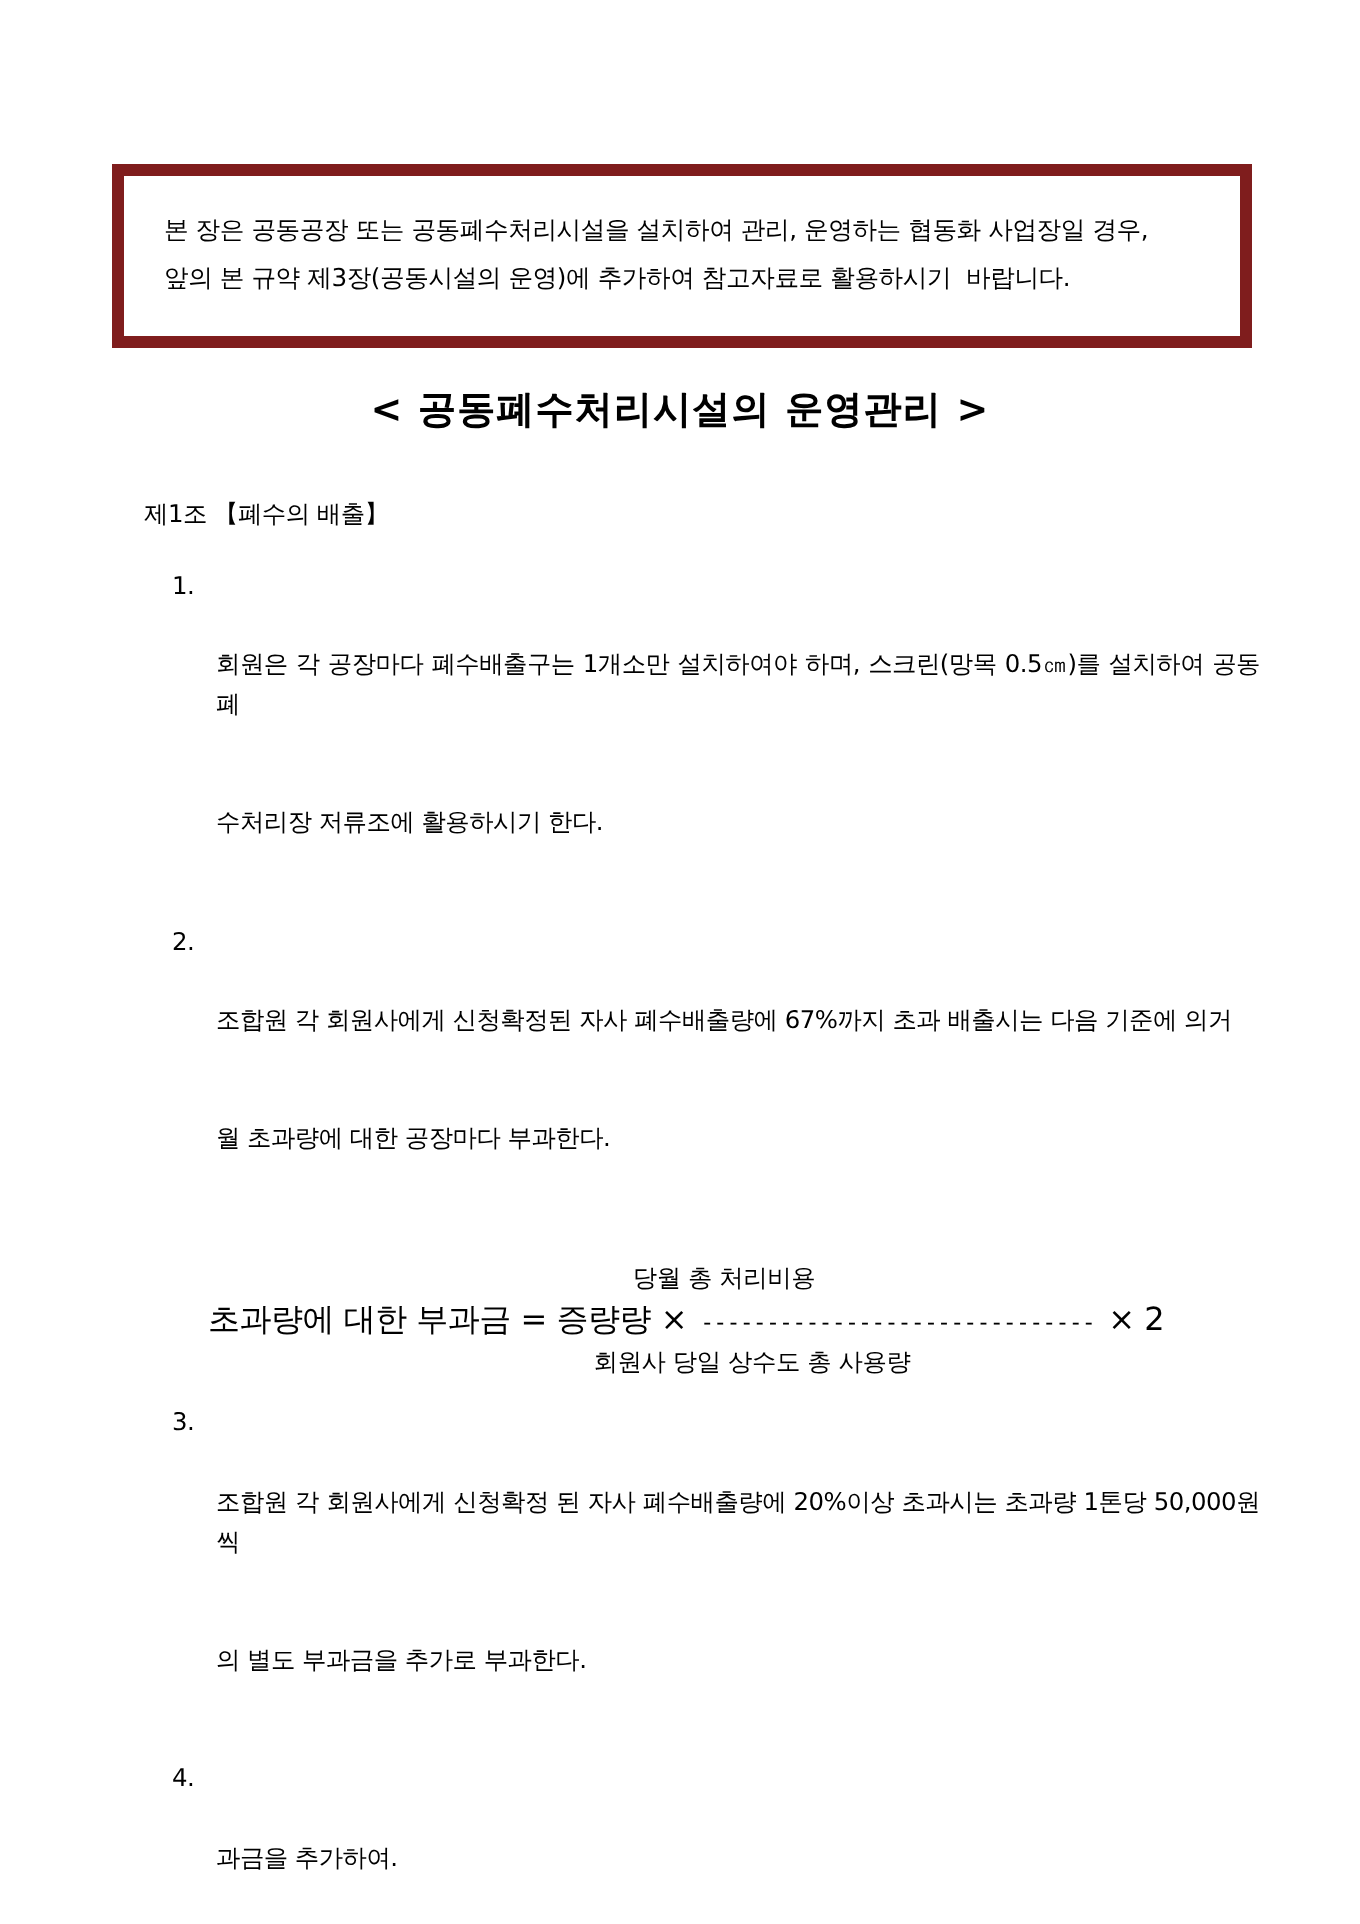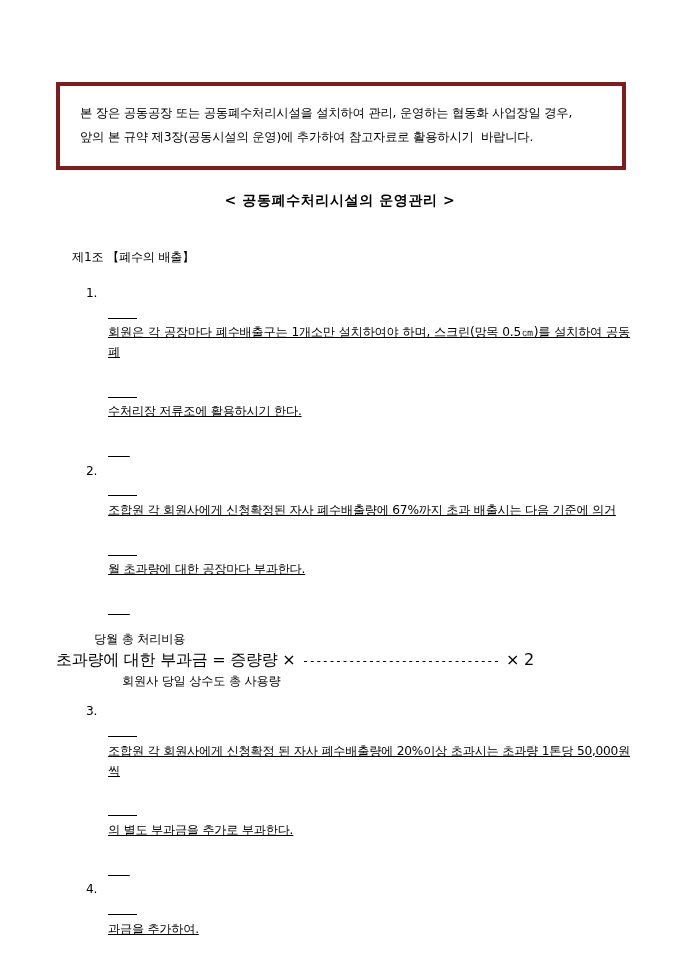--- a/index.html
+++ b/index.html
@@ -22,39 +22,39 @@
     box-sizing: border-box;
   }
 
   
   .notice-box {
     position: absolute;
     left: 56px;
     top: 82px;
     width: 570px;
     box-sizing: border-box;
-    border: 4px solid #7f1d1d;
+    border: 6px solid #7f1d1d;
     padding: 16px 18px 16px 20px;
     font-size: 12.3px;
     line-height: 1.95;
     letter-spacing: -0.2px;
   }
   .notice-box p {
     margin: 0;
     white-space: pre-wrap;
   }
 
   
   .doc-title {
     position: absolute;
     left: 0;
     top: 192px;
     width: 680px;
     text-align: center;
-    font-size: 14px;
+    font-size: 19px;
     font-weight: bold;
     letter-spacing: 0.6px;
   }
 
   
   .content {
     position: absolute;
     left: 56px;
     top: 232px;
     width: 574px;
@@ -76,30 +76,29 @@
     display: flex;
     align-items: flex-start;
   }
   .item .marker {
     flex: 0 0 auto;
     width: 22px;
   }
   .item .text {
     flex: 1 1 auto;
     text-indent: 0;
-    text-decoration: underline;
   }
   .item .text .cont {
     display: block;
   }
 
   
   .formula {
     margin: 10px 0 12px 0;
-    text-align: left;
+    text-align: center;
     font-size: 12.2px;
     line-height: 1.5;
     letter-spacing: -0.2px;
   }
   .formula .numerator {
     display: block;
     padding-left: 38px;
   }
   .formula .mainline {
     display: block;

